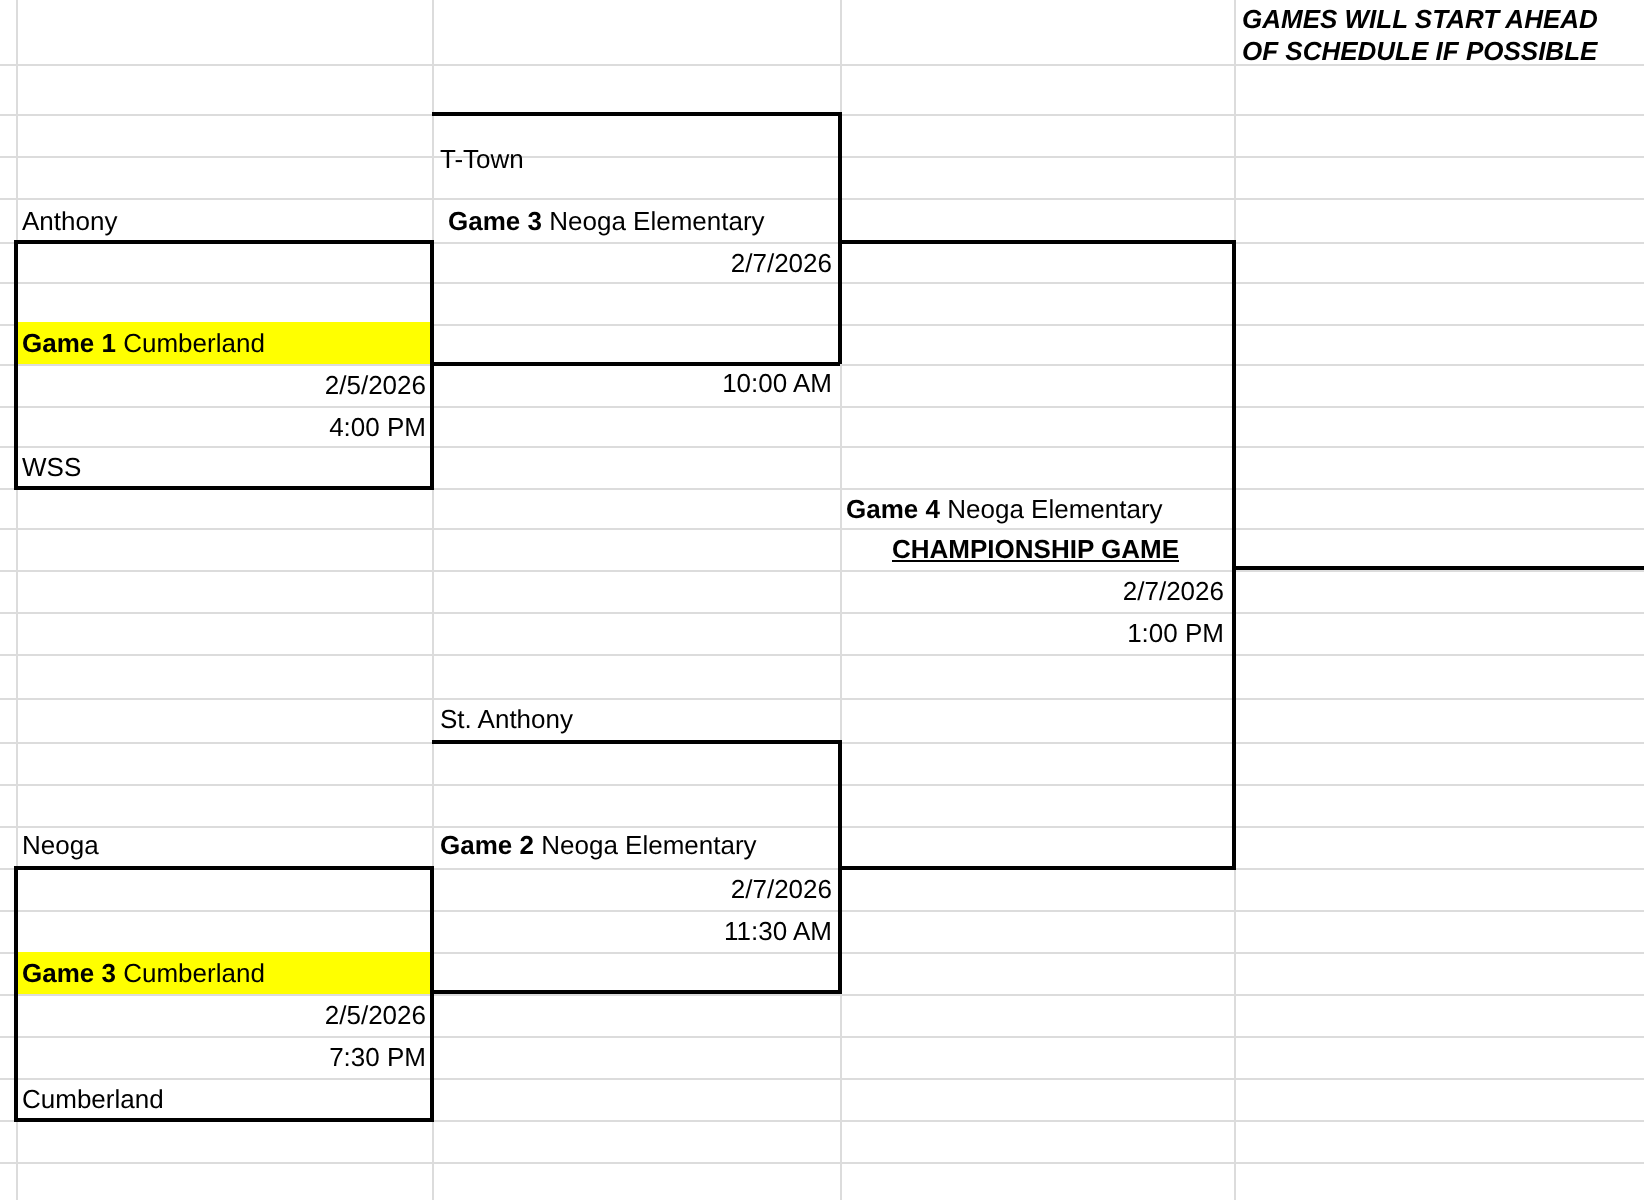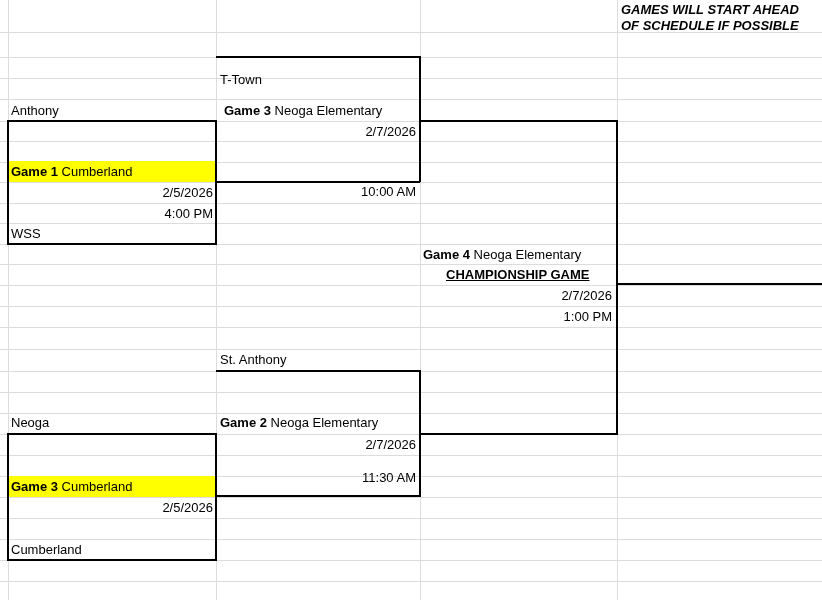--- a/index.html
+++ b/index.html
@@ -108,20 +108,21 @@
   <div class="cell" style="left:11px;top:222.5px;">WSS</div>
 
   <div class="cell" style="left:423px;top:243.5px;"><span class="b">Game 4</span> <span>Neoga Elementary</span></div>
   <div class="cell b" style="left:446px;top:263.5px;text-decoration:underline;">CHAMPIONSHIP GAME</div>
   <div class="cell r" style="left:420px;top:284.5px;width:192px;">2/7/2026</div>
   <div class="cell r" style="left:420px;top:306px;width:192px;">1:00 PM</div>
 
   <div class="cell" style="left:220px;top:349px;">St. Anthony</div>
   <div class="cell" style="left:220px;top:412px;"><span class="b">Game 2</span> <span>Neoga Elementary</span></div>
   <div class="cell r" style="left:216px;top:433.5px;width:200px;">2/7/2026</div>
-  <div class="cell r" style="left:216px;top:455px;width:200px;margin-top:12px;">11:30 AM</div>
+  <div class="cell r" style="left:216px;top:455px;width:200px;">11:30 AM</div>
 
   <div class="cell" style="left:11px;top:412px;">Neoga</div>
   <div class="cell" style="left:11px;top:476px;"><span class="b">Game 3</span> <span>Cumberland</span></div>
   <div class="cell r" style="left:9px;top:497px;width:204px;">2/5/2026</div>
+  <div class="cell r" style="left:9px;top:518px;width:204px;">7:30 PM</div>
   <div class="cell" style="left:11px;top:539px;">Cumberland</div>
 
 </div>
 
 </body></html>

